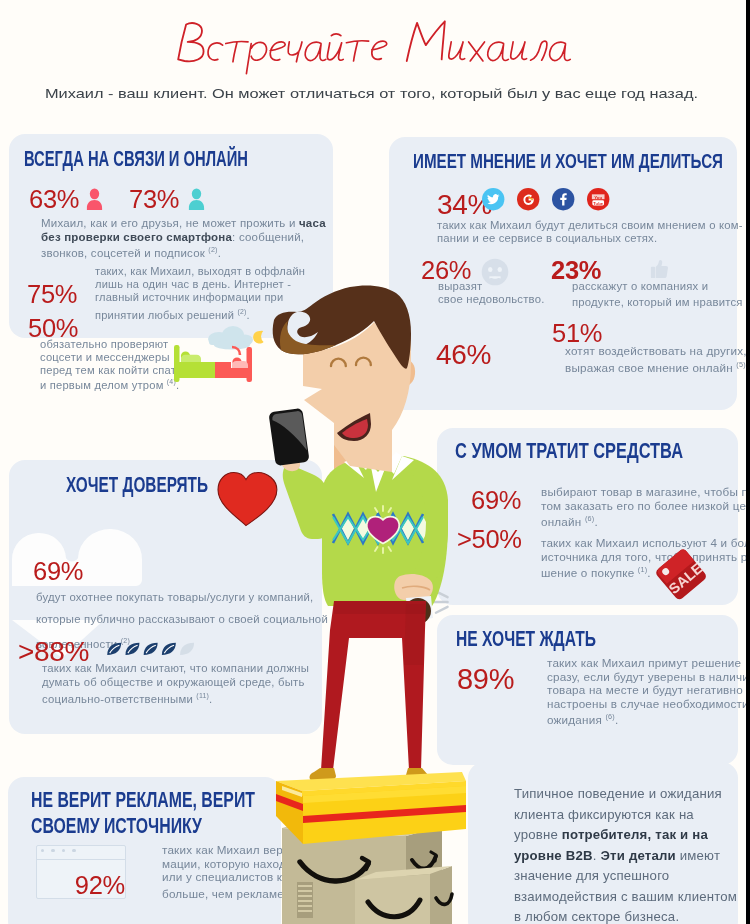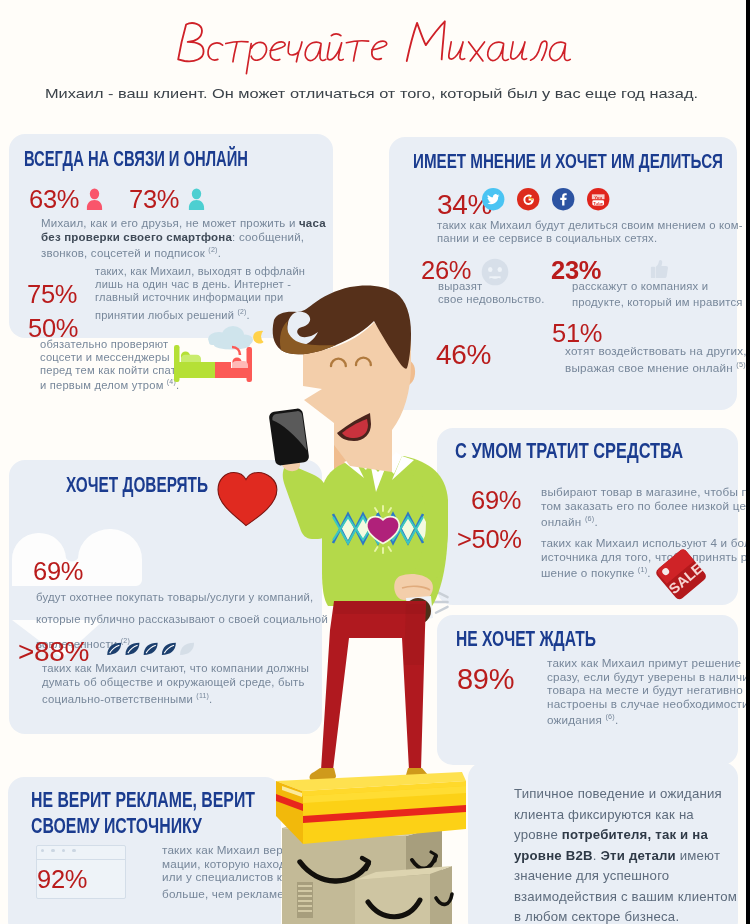--- a/index.html
+++ b/index.html
@@ -100,21 +100,21 @@
   
   #s-wt-1{left:20px;top:50px;font-size:29px;}
   #t-wt-1{left:90px;top:41px;font-size:11.7px;line-height:13.6px;white-space:nowrap;}
 
   
   #browser-box{left:28px;top:68px;width:88px;height:52px;border:1.6px solid #d3dde8;
                border-radius:2px;background:#eef3f8;}
   .bw-bar{height:10px;border-bottom:1.5px solid #d3dde8;padding-left:4px;padding-top:3px;}
   .bw-dot{display:inline-block;width:3.4px;height:3.4px;border-radius:50%;
           background:#cbd6e2;margin-right:2.6px;vertical-align:top;}
-  #s-ad-1{font-size:25.5px;text-align:left;margin-top:7px;}
+  #s-ad-1{font-size:25.5px;text-align:right;margin-top:13px;}
   #t-ad-1{left:134px;top:66px;font-size:11.7px;line-height:13.6px;white-space:nowrap;}
 
   
   #character{left:260px;top:280px;z-index:5;}
   #motion-lines{left:433px;top:585px;width:34px;height:36px;z-index:4;}
   #boxes{left:270px;top:770px;z-index:6;}
 </style>
 </head>
 <body>
 

